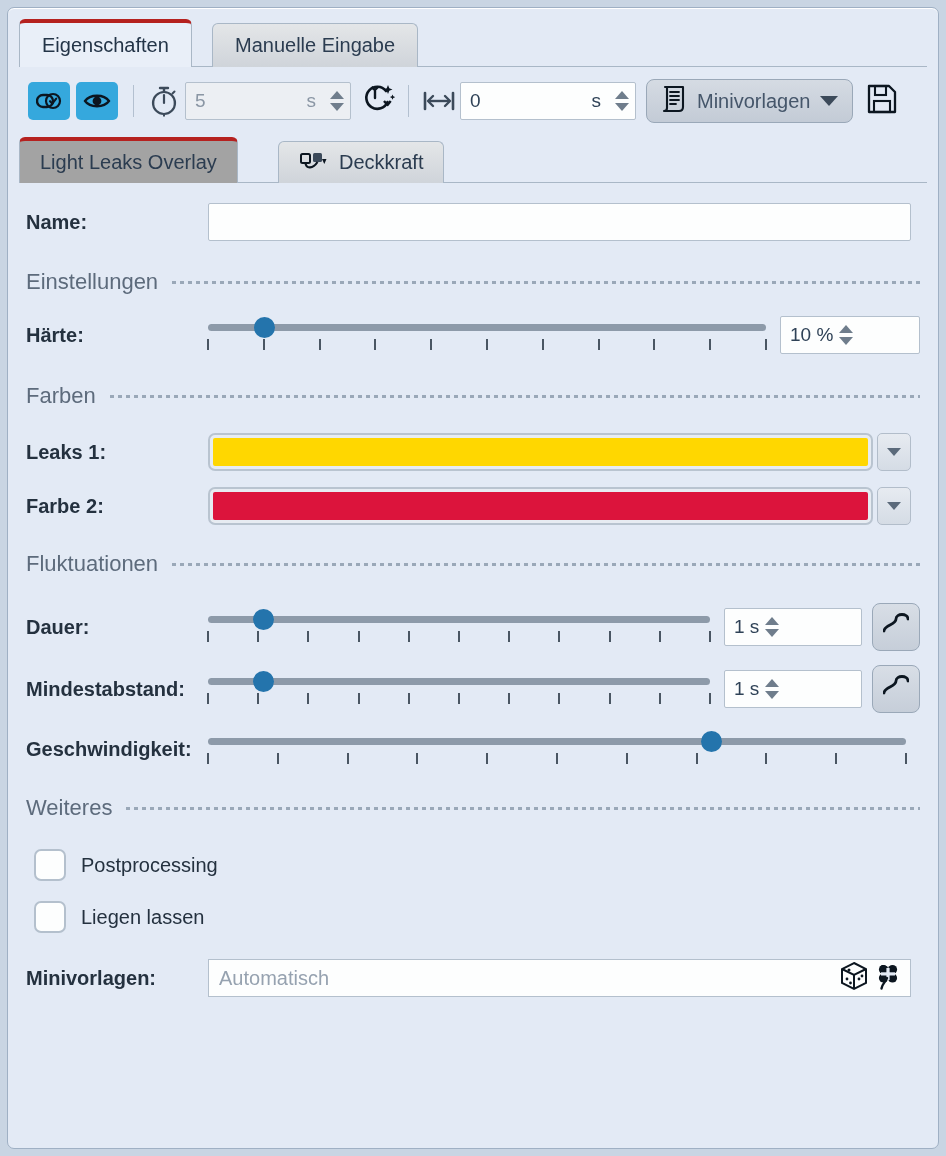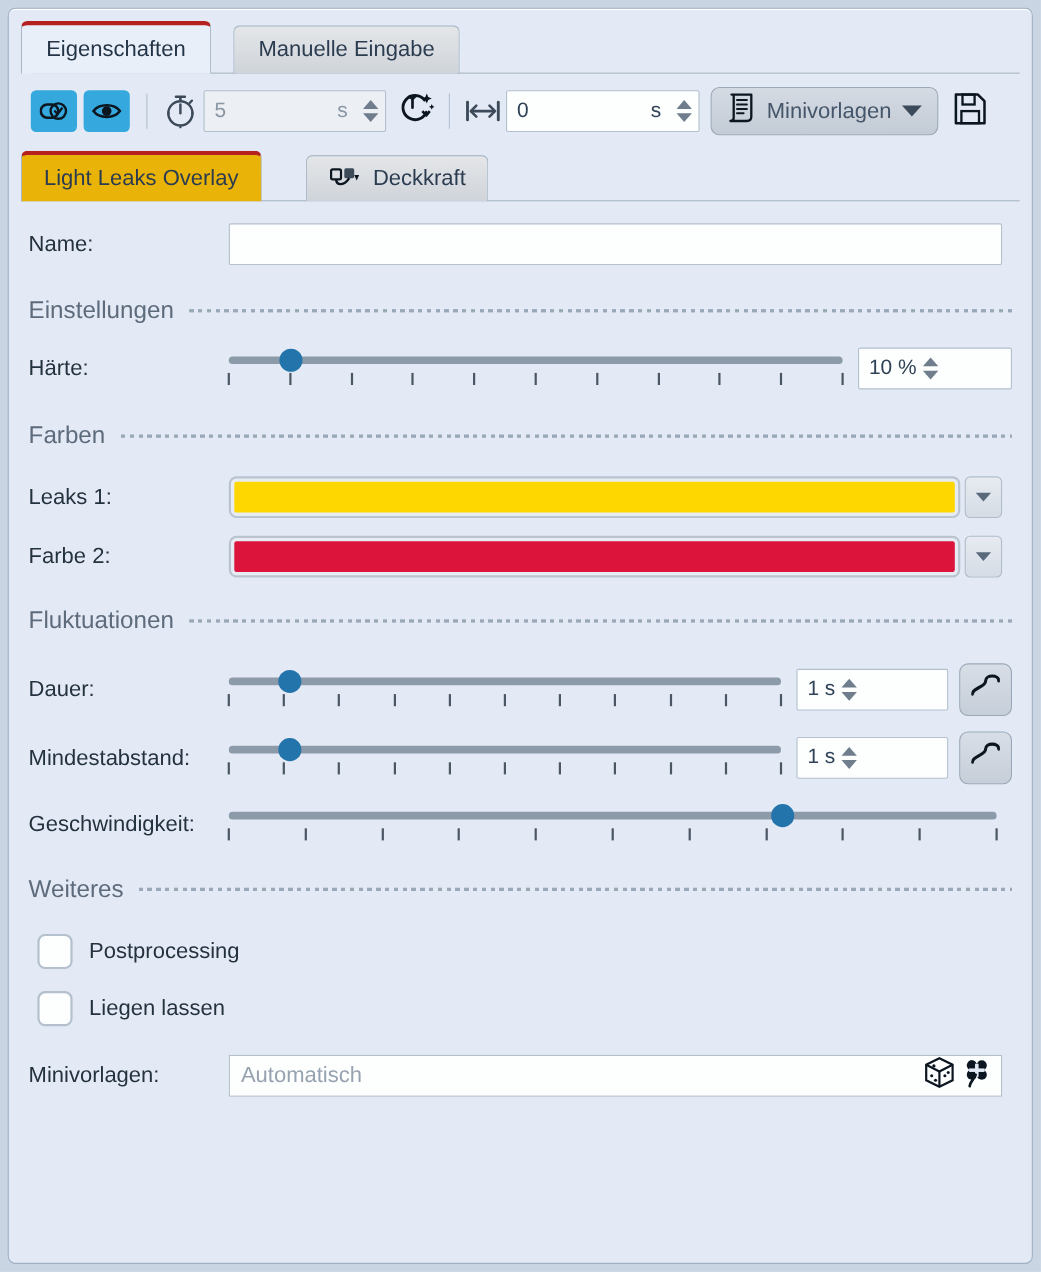--- a/index.html
+++ b/index.html
@@ -166,21 +166,21 @@
     display: flex; align-items: center; gap: 10px;
     padding: 0 20px;
     font-size: 20px;
     border: 1px solid #a9b7c6;
     border-bottom: none;
     border-radius: 6px 6px 0 0;
     color: #2b3c50;
     white-space: nowrap;
   }
   .itab.active {
-    background: #eab308;
+    background: #a3a3a3;
     border-top: 4px solid #b5211f;
     height: 46px;
     z-index: 3;
   }
   .itab.inactive {
     background: linear-gradient(#e4e6e8, #cfd4da);
     z-index: 1;
   }
 
   
@@ -188,20 +188,21 @@
 
   .row {
     display: flex;
     align-items: center;
   }
   .lbl {
     font-size: 20px;
     color: #24313f;
     width: 182px;
     flex: 0 0 182px;
+    font-weight: bold;
   }
 
   .textfield {
     flex: 1;
     height: 38px;
     background: #fdfefe;
     border: 1px solid #b4c0cd;
     border-radius: 2px;
     display: flex;
     align-items: center;

